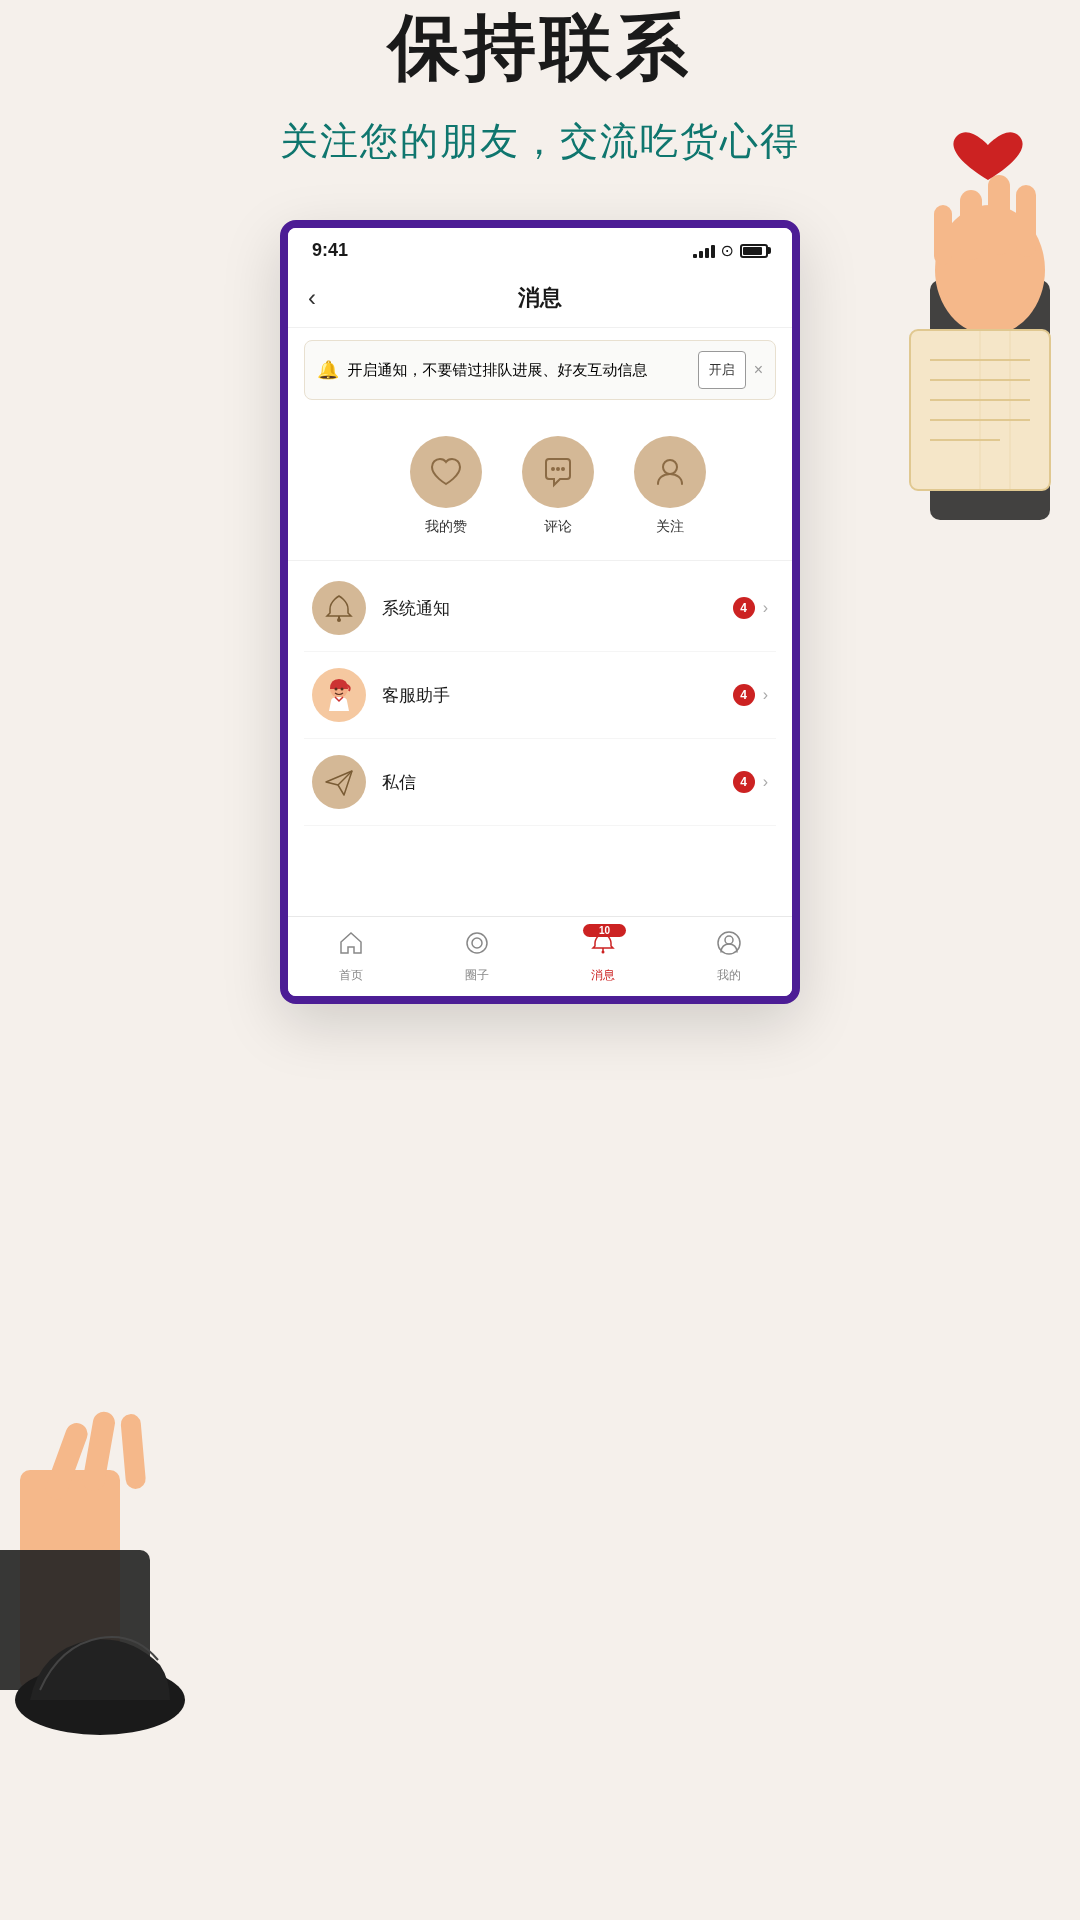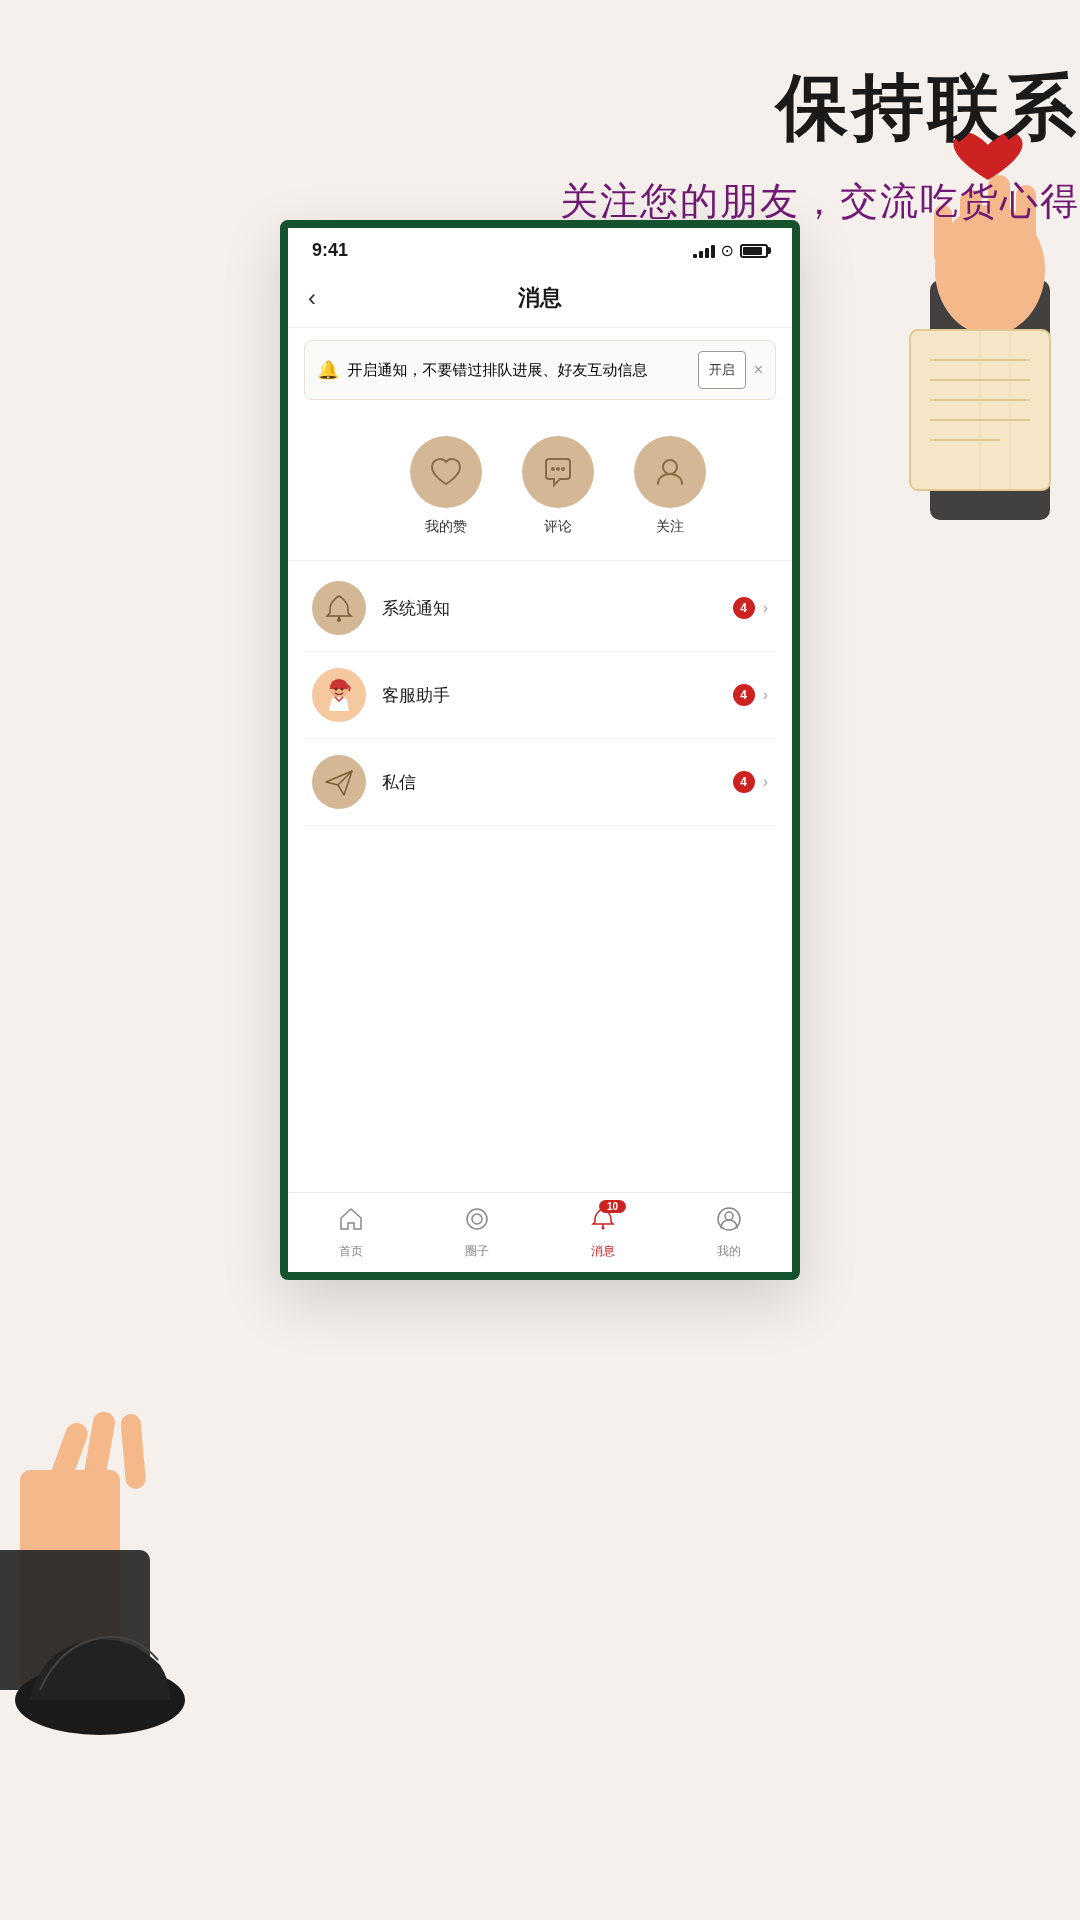--- a/index.html
+++ b/index.html
@@ -7,52 +7,51 @@
       width: 1080px;
       height: 1920px;
       background: #f5f0eb;
       font-family: -apple-system, 'PingFang SC', 'Microsoft YaHei', sans-serif;
       overflow: hidden;
       position: relative;
     }
 
     
     .page-header {
-      text-align: right;
-      padding-top: 60px;
+      text-align: center;
       position: relative;
       z-index: 2;
     }
     .page-title {
       font-size: 72px;
       font-weight: 900;
       color: #1a1a1a;
       letter-spacing: 4px;
     }
     .page-subtitle {
       font-size: 38px;
-      color: #701a75;
+      color: #0f766e;
       margin-top: 20px;
       letter-spacing: 2px;
     }
 
     
     .phone-wrapper {
       position: absolute;
       top: 220px;
       left: 50%;
       transform: translateX(-50%);
       z-index: 3;
     }
     .phone {
       width: 520px;
-      height: 1060px;
+      height: 784px;
       background: #fff;
-      border-radius: 8px;
-      border: 8px solid #14532d;
+      border-radius: 16px;
+      border: 8px solid #4c1d95;
       overflow: hidden;
       position: relative;
       box-shadow: 0 20px 60px rgba(0,0,0,0.15);
     }
 
     
     .status-bar {
       display: flex;
       justify-content: space-between;
       align-items: center;
@@ -324,21 +323,21 @@
     .tab-label.active {
       color: #cc2222;
     }
     .tab-badge {
       position: absolute;
       top: -6px;
       right: -10px;
       background: #cc2222;
       color: #fff;
       font-size: 10px;
-      padding: 1px 8px;
+      padding: 1px 16px;
       border-radius: 10px;
       font-weight: 600;
     }
 
     
     .deco-hand-right {
       position: absolute;
       top: 100px;
       right: -10px;
       z-index: 1;

